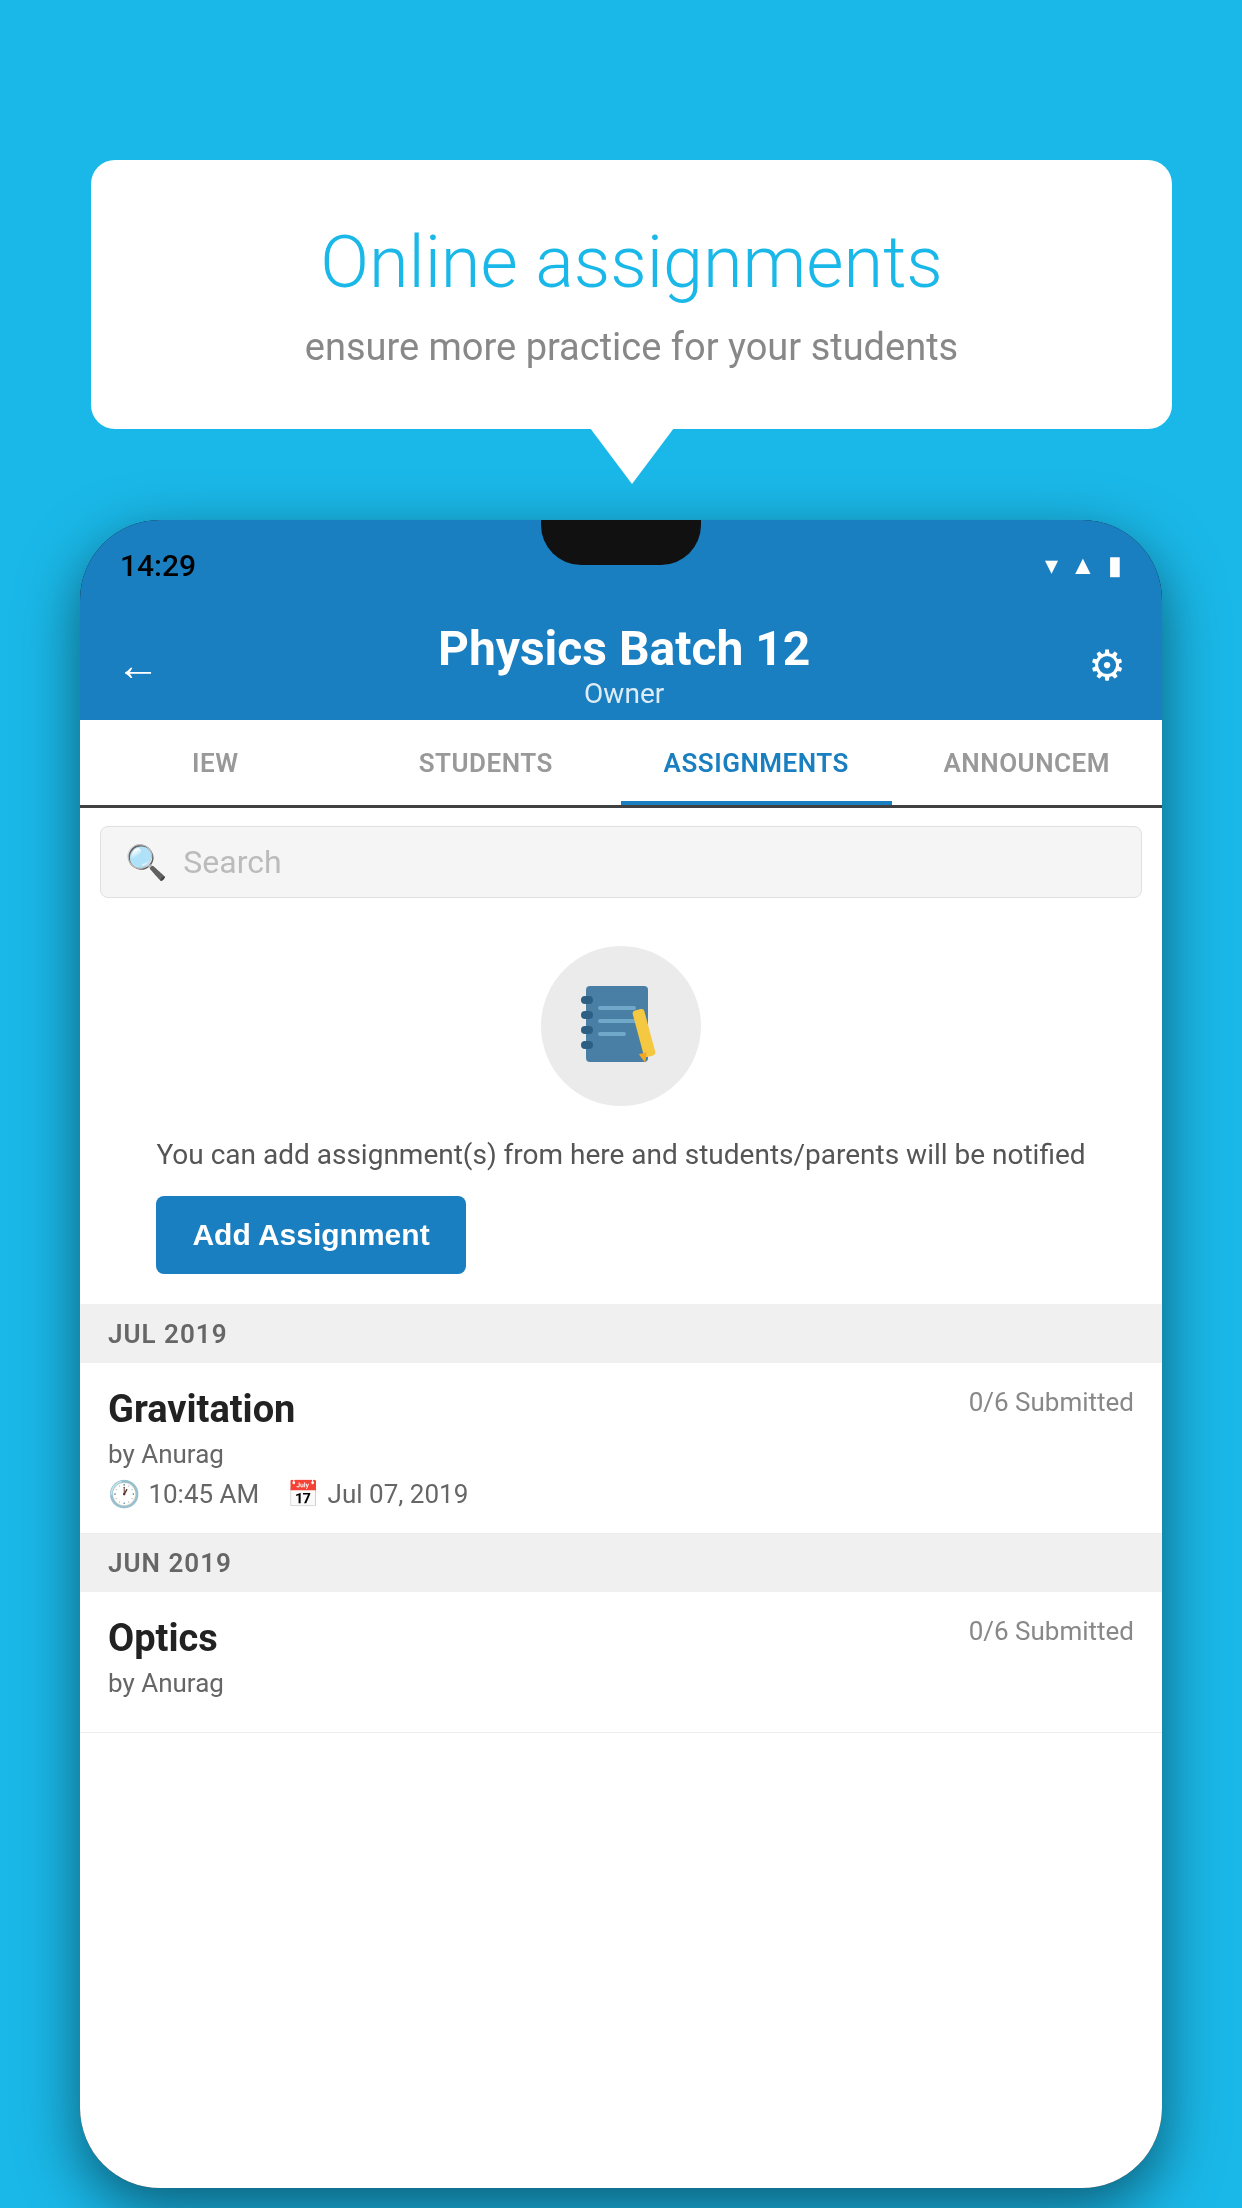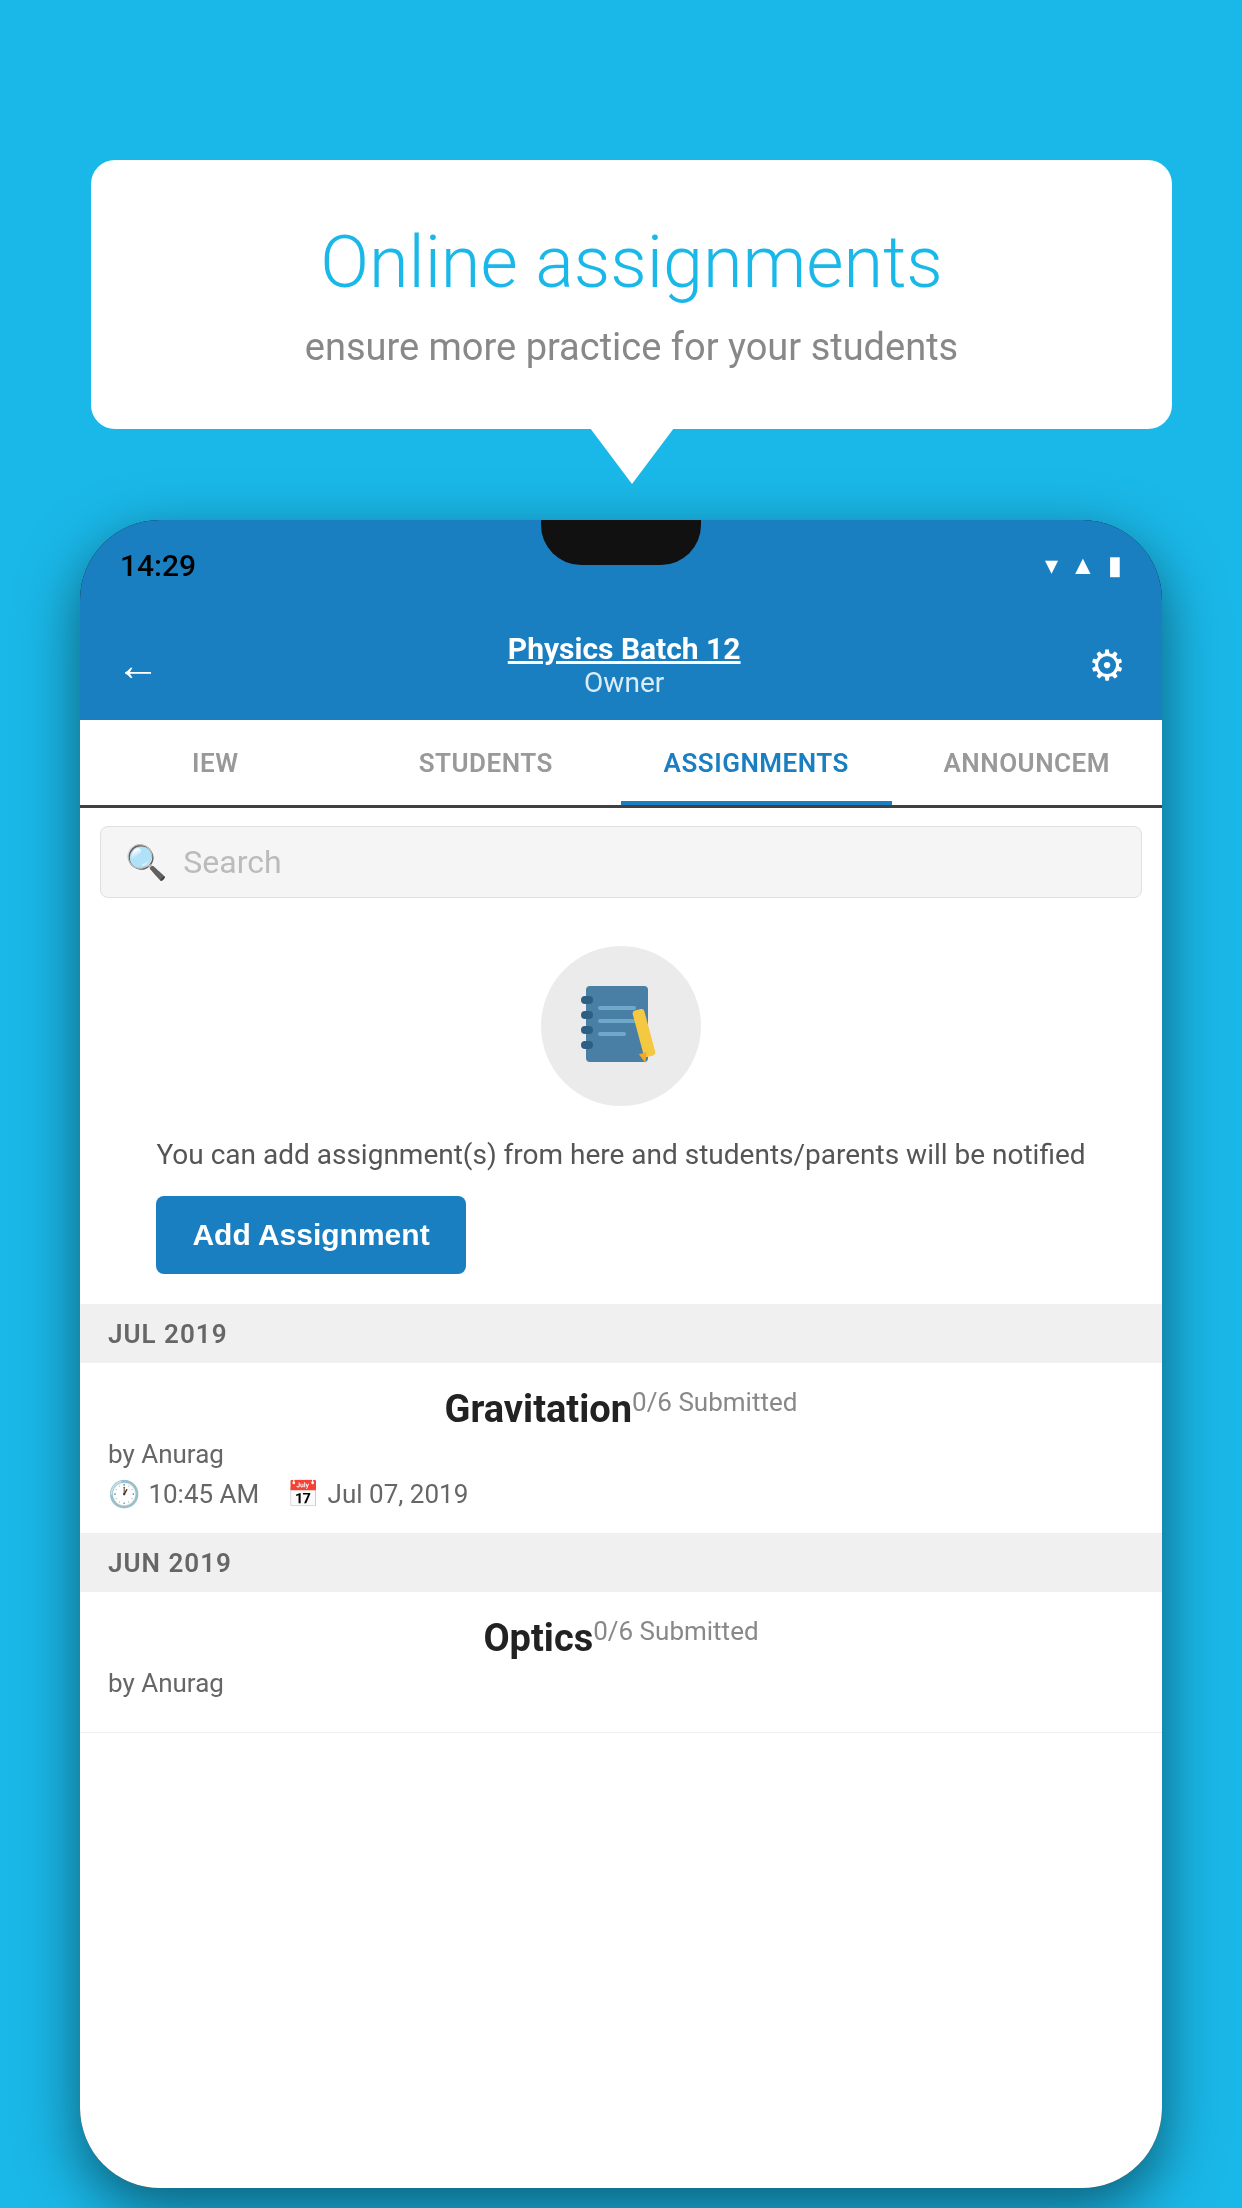--- a/index.html
+++ b/index.html
@@ -113,23 +113,22 @@
     .app-bar-back {
       color: white;
       font-size: 44px;
       cursor: pointer;
     }
     .app-bar-center {
       text-align: center;
     }
     .app-bar-title {
       color: white;
-      font-size: 30px;
+      font-size: 48px;
       font-weight: 700;
-      text-decoration: underline;
     }
     .app-bar-subtitle {
       color: rgba(255,255,255,0.85);
       font-size: 28px;
     }
     .app-bar-settings {
       color: white;
       font-size: 42px;
       cursor: pointer;
     }
@@ -248,21 +247,21 @@
     }
 
     
     .assignment-item {
       background: white;
       padding: 24px 28px;
       border-bottom: 1px solid #eee;
     }
     .assignment-top-row {
       display: flex;
-      justify-content: center;
+      justify-content: space-between;
       align-items: flex-start;
       margin-bottom: 8px;
     }
     .assignment-name {
       font-size: 38px;
       font-weight: 700;
       color: #222;
     }
     .assignment-submitted {
       font-size: 26px;

